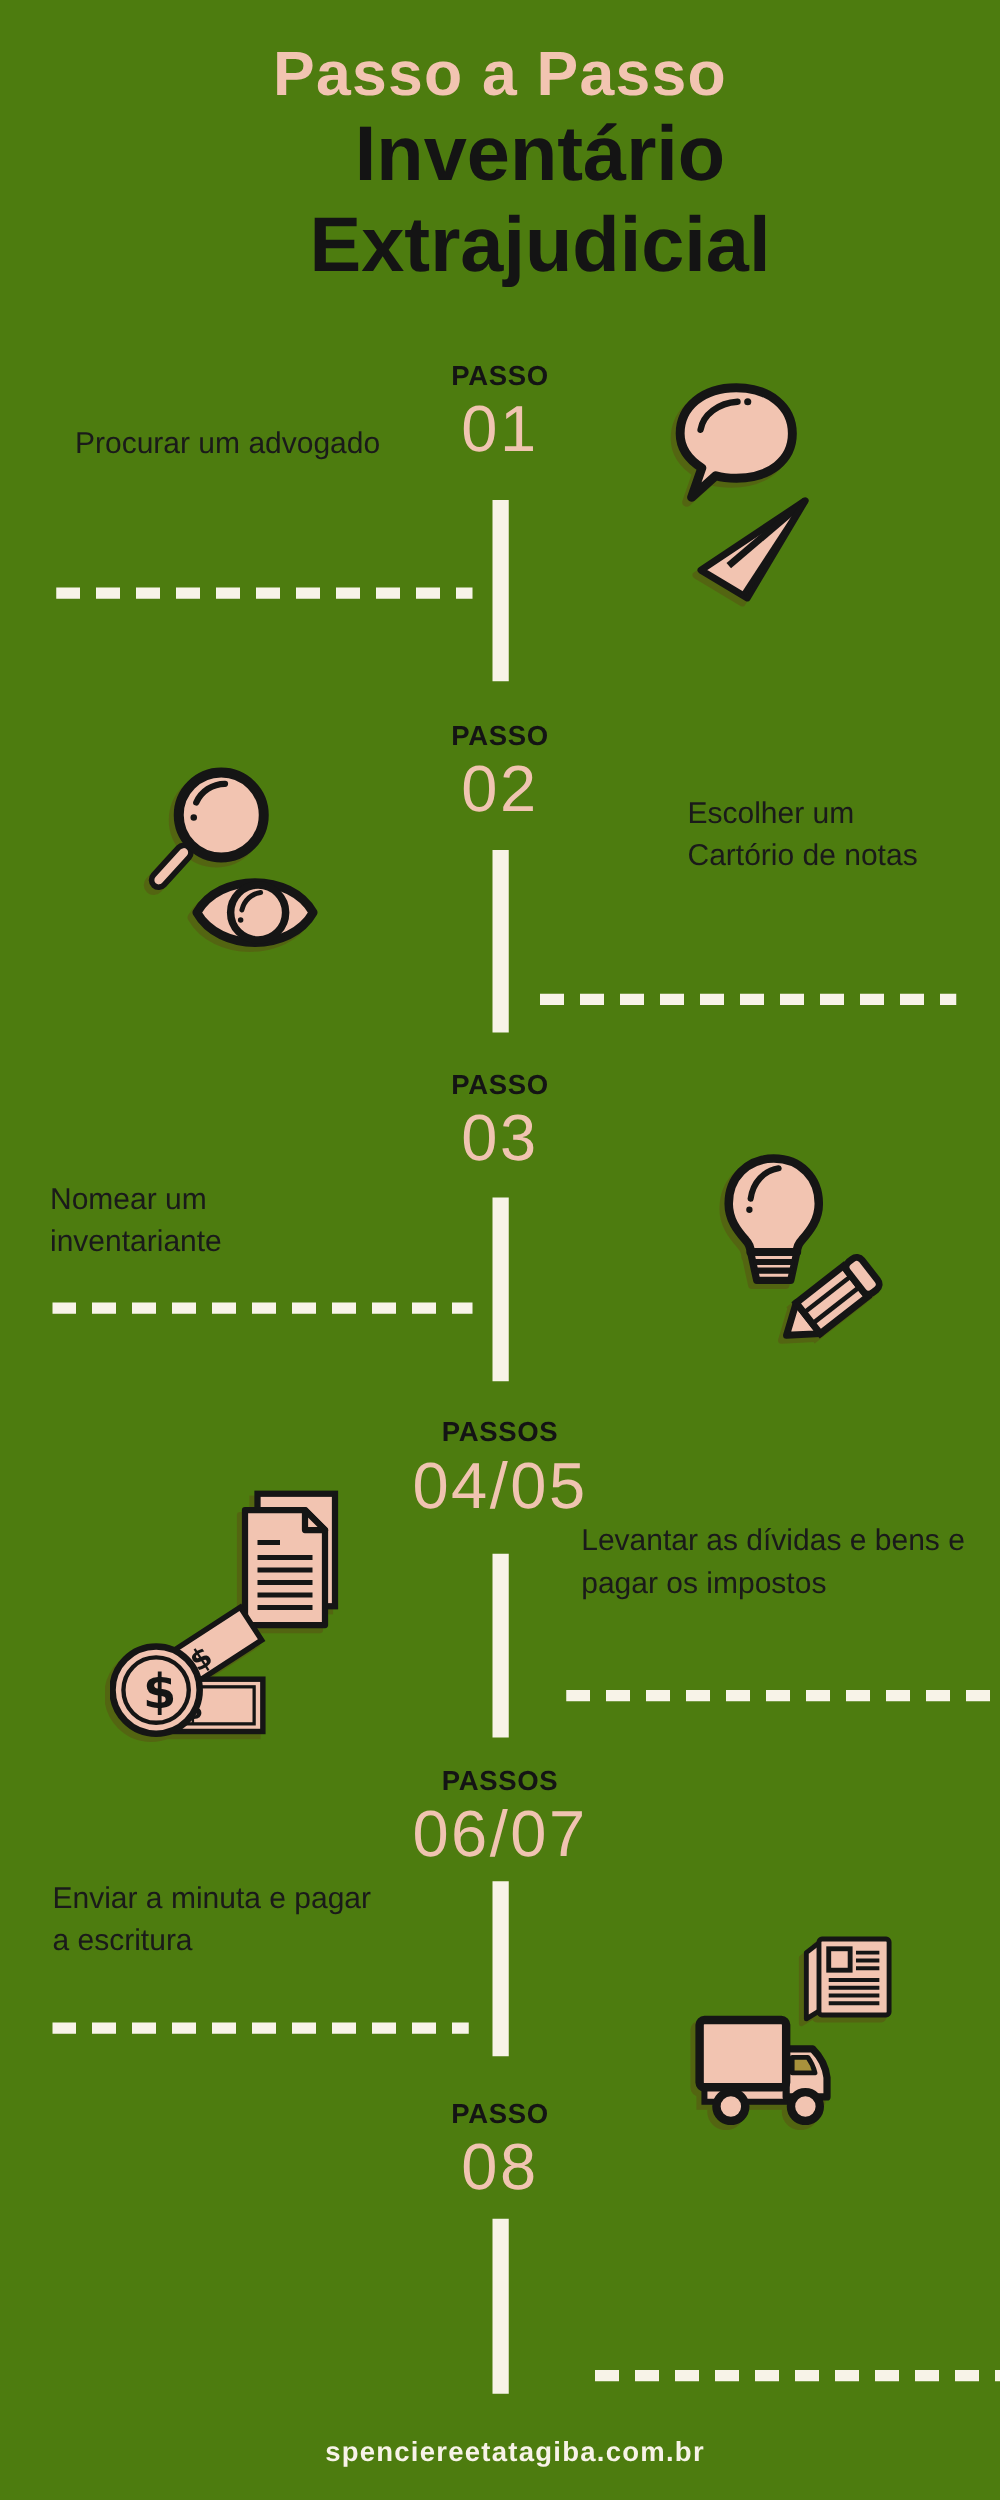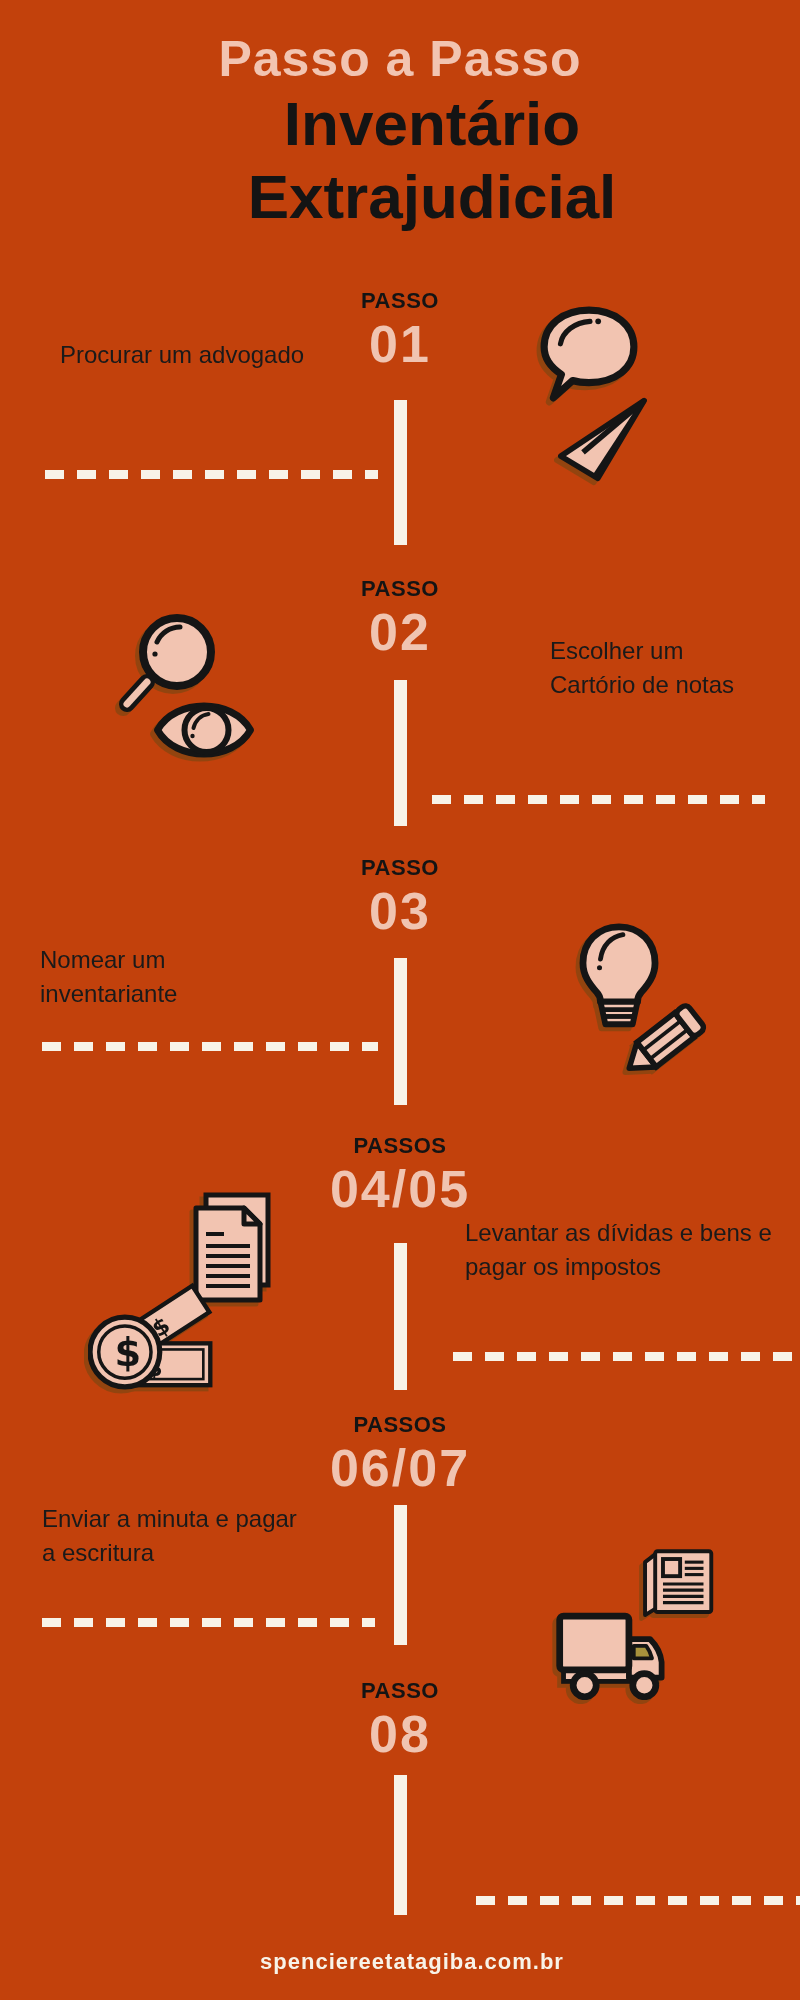--- a/index.html
+++ b/index.html
@@ -1,27 +1,27 @@
 <!DOCTYPE html>
 <html><head>
 <meta charset="utf-8">
 <style>
   html,body{margin:0;padding:0;background:#6b6b6b;}
   #canvas{
     position:relative;width:800px;height:2000px;margin:0 auto;
-    background:#c2410c;overflow:hidden;
+    background:#4d7c0f;overflow:hidden;
     font-family:"Liberation Sans",sans-serif;color:#151515;
   }
   .center-text{position:absolute;left:0;width:800px;text-align:center;}
   #subtitle{top:30px;font-size:50px;font-weight:bold;color:#f2c4b1;letter-spacing:1px;}
   #title{top:88px;font-size:62px;font-weight:900;line-height:1.17;color:#141414;padding-left:32px;}
   .step-label{position:absolute;left:0;width:800px;text-align:center;
     font-size:22px;font-weight:900;letter-spacing:.5px;color:#141414;line-height:1;}
   .step-number{position:absolute;left:0;width:800px;text-align:center;
-    font-size:52px;font-weight:700;letter-spacing:2px;color:#f0c4b1;line-height:1;}
+    font-size:52px;font-weight:400;letter-spacing:2px;color:#f0c4b1;line-height:1;}
   .step-text{position:absolute;font-size:24px;line-height:34px;color:#1a1a1a;}
   .step-text.right{text-align:left;}
   .bar{position:absolute;left:394px;width:13px;background:#f8f3e8;}
   .dash{position:absolute;height:9px;
     background:repeating-linear-gradient(to right,#f8f3e8 0 19px,transparent 19px 32px);}
   .icon{position:absolute;filter:drop-shadow(-4px 4px 0 rgba(90,74,20,.45));}
   #footer{top:1949px;font-size:22px;font-weight:bold;color:#f8f3e8;letter-spacing:1px;padding-left:12px;}
 </style>
 </head>
 <body>

